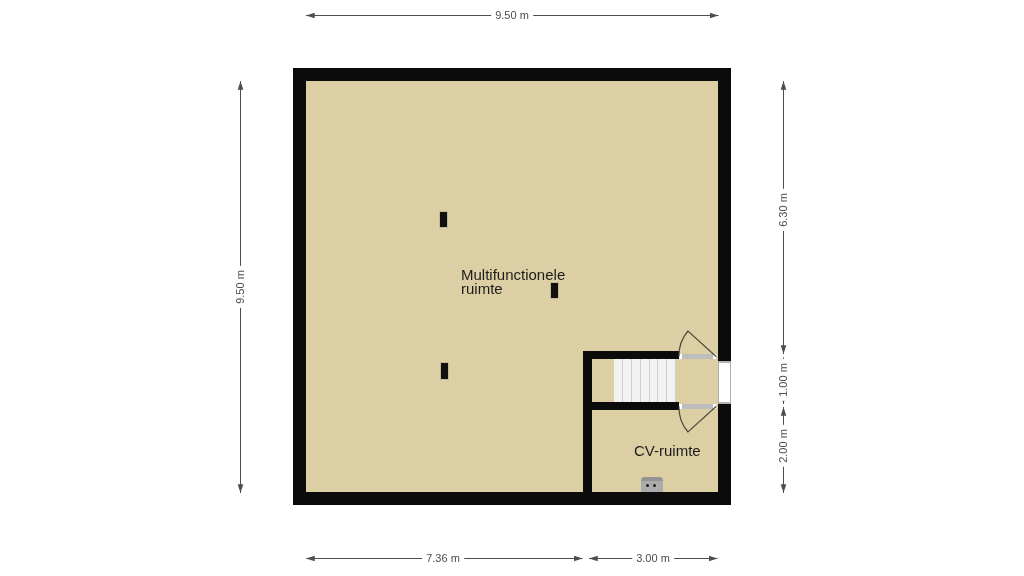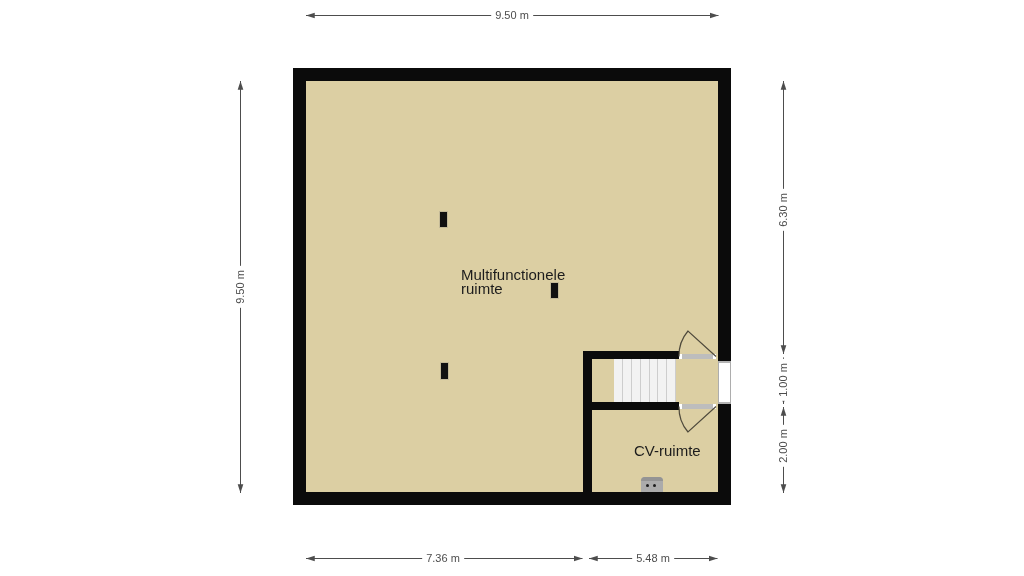--- a/index.html
+++ b/index.html
@@ -105,15 +105,15 @@
     <line x1="306" y1="558.5" x2="582.5" y2="558.5" stroke="#4d4d4d" stroke-width="1" marker-start="url(#arr)" marker-end="url(#arr)"></line>
     <line x1="589" y1="558.5" x2="717.5" y2="558.5" stroke="#4d4d4d" stroke-width="1" marker-start="url(#arr)" marker-end="url(#arr)"></line>
   </svg>
 
   <div class="dim h" style="left:512px;top:15px">9.50 m</div>
   <div class="dim v" style="left:240px;top:287px">9.50 m</div>
   <div class="dim v" style="left:783px;top:210px">6.30 m</div>
   <div class="dim v" style="left:783px;top:380px">1.00 m</div>
   <div class="dim v" style="left:783px;top:446px">2.00 m</div>
   <div class="dim h" style="left:443px;top:558px">7.36 m</div>
-  <div class="dim h" style="left:653px;top:558px">5.48 m</div>
+  <div class="dim h" style="left:653px;top:558px">3.00 m</div>
 
 </div>
 
 </body></html>

